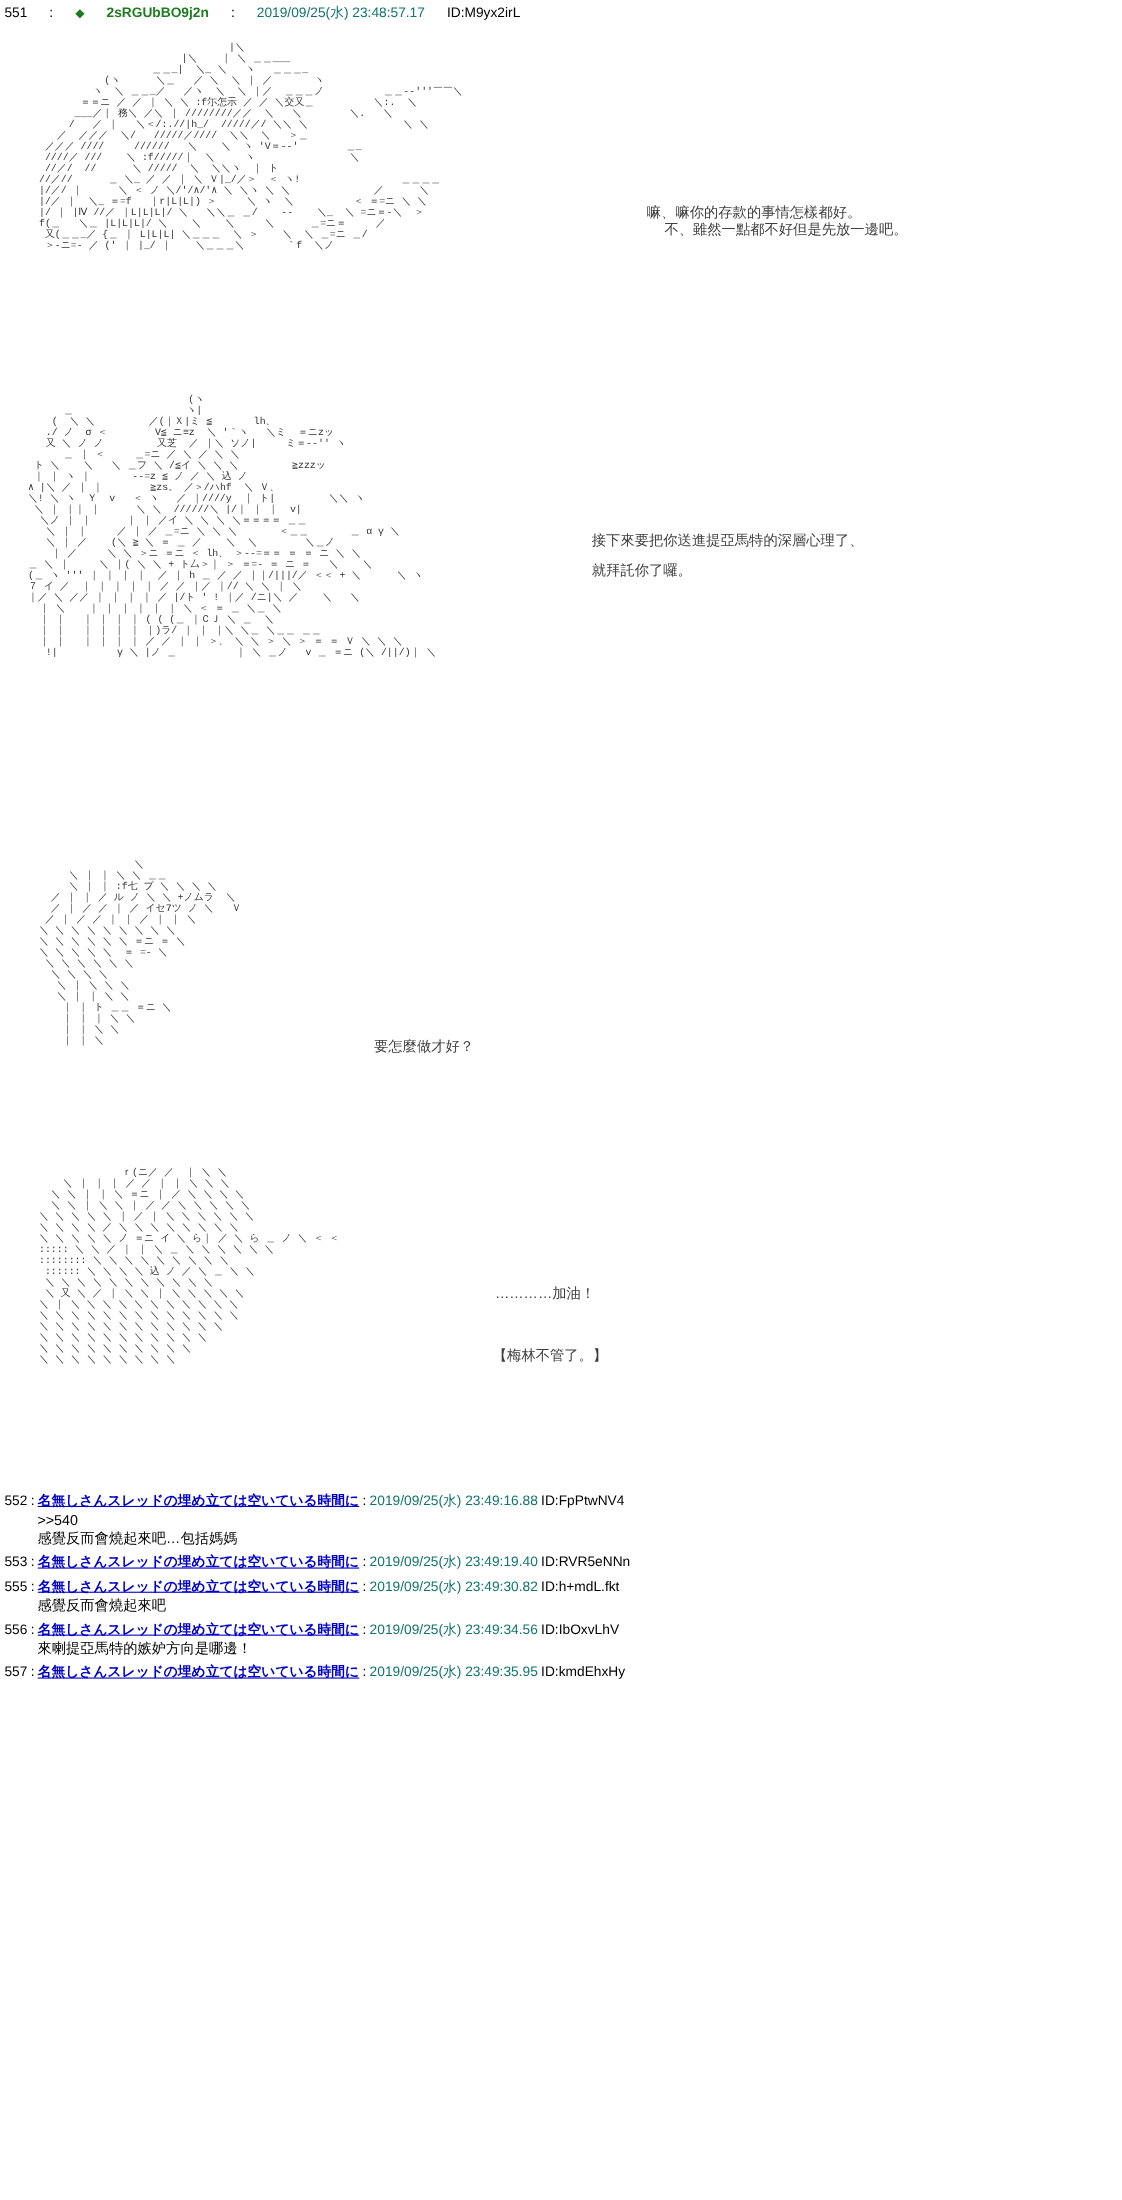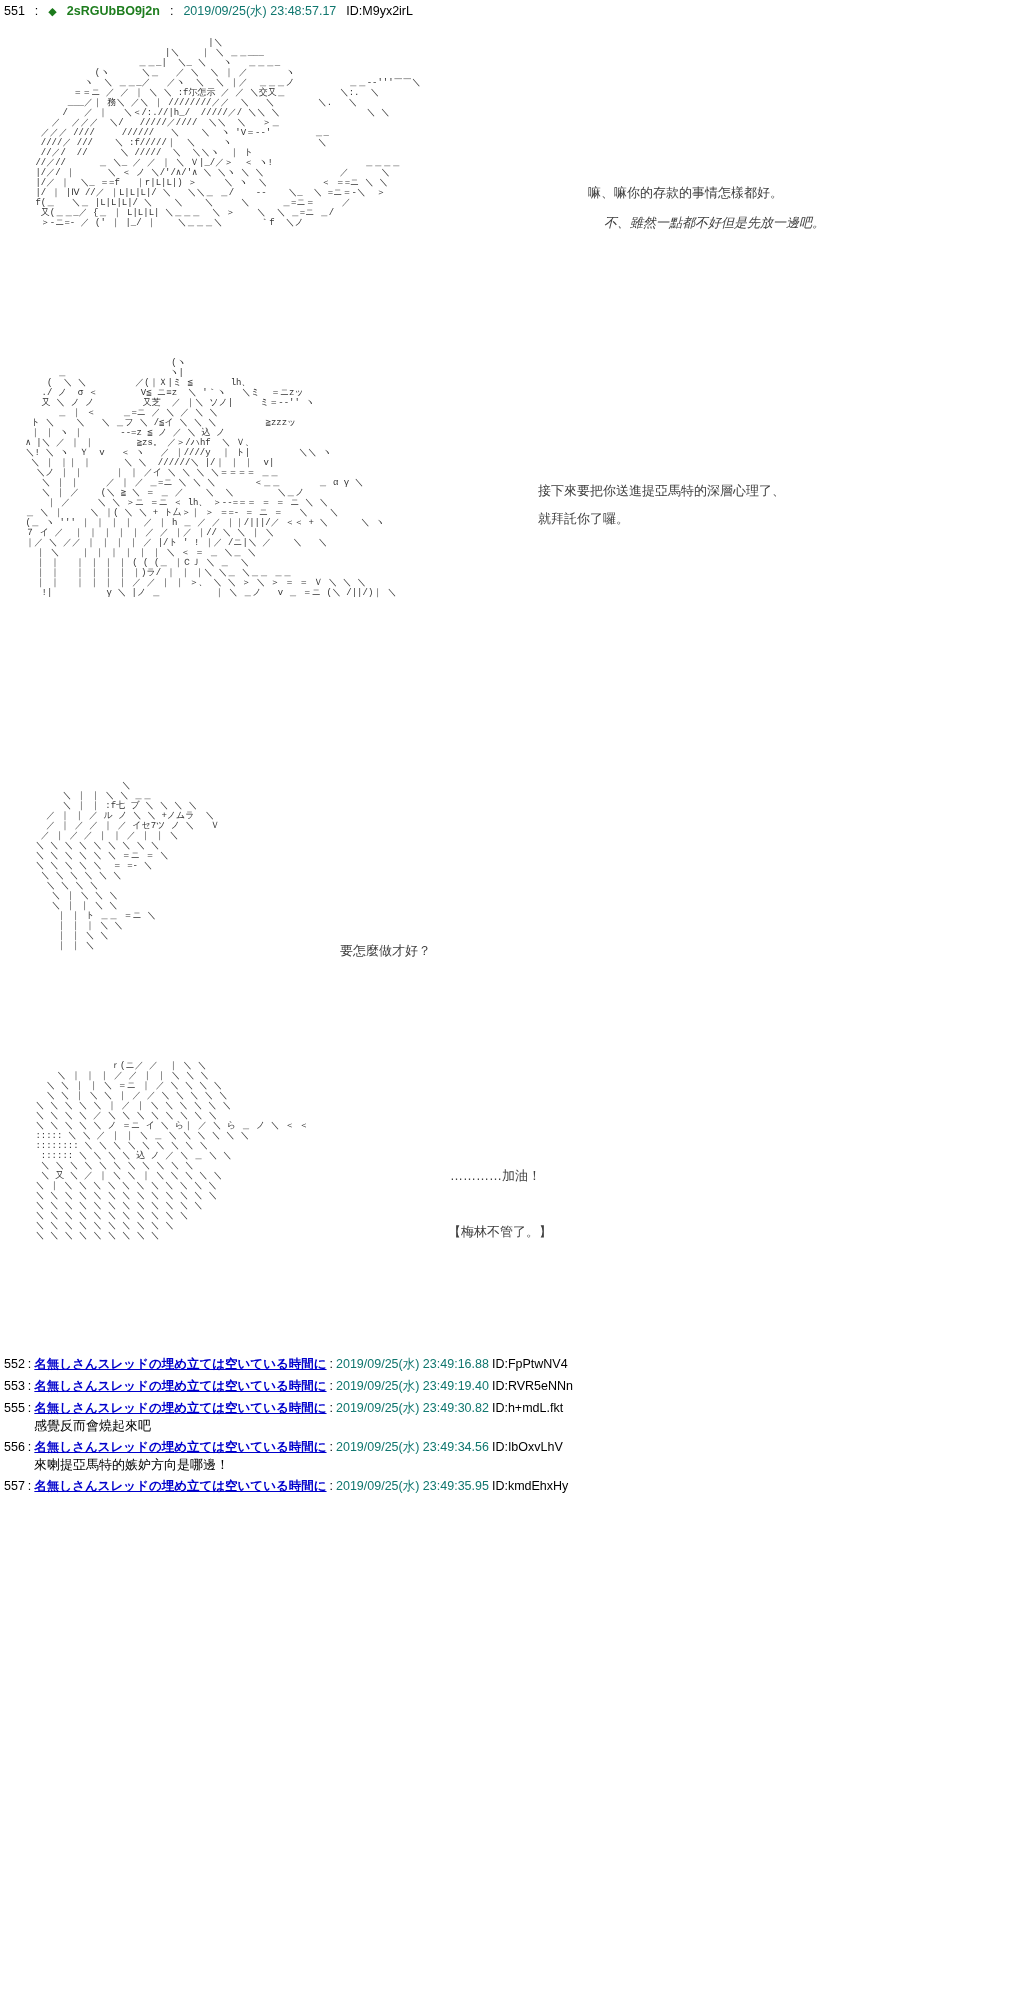--- a/index.html
+++ b/index.html
@@ -17,21 +17,21 @@
     position: relative;
     width: 1020px;
     min-height: 2000px;
     overflow: hidden;
   }
 
   
   .post-head {
     display: flex;
     align-items: baseline;
-    gap: 10px;
+    gap: 20px;
     padding: 3px 16px 0 4px;
     font-size: 12.5px;
     white-space: nowrap;
   }
   .post-num { color: #000; }
   .colon { color: #000; }
   .diamond { color: #1c7a1c; font-size: 11px; }
   .poster-name { color: #1e7d1e; font-weight: bold; }
   .poster-name-link { color: #0000cc; font-weight: bold; text-decoration: underline; }
   .post-date { color: #0f766e; }
@@ -114,21 +114,21 @@
   ////／ ///    ＼ :f/////｜  ＼     ヽ                ＼                                                              
   //／/  //      ＼ /////  ＼  ＼＼ヽ  ｜ ト                                                                           
  //／//      ＿ ＼_ ／ ／ ｜ ＼ Ｖ|_/／＞  ＜ ヽ!                 ＿＿＿＿                                             
  |/／/ ｜      ＼ ＜ ノ ＼/'/∧/'∧ ＼ ＼ヽ ＼ ＼              ／      ＼                                              
  |/／ ｜  ＼_ ＝=f   ｜r|L|L|) ＞     ＼ ヽ  ＼          ＜ ＝=ニ ＼ ＼                                               
  |/ ｜ |Ⅳ //／ ｜L|L|L|/ ＼   ＼＼＿ ＿/    -‐    ＼_  ＼ =ニ＝-＼  ＞                                              
  f(＿   ＼＿ |L|L|L|/ ＼    ＼    ＼     ＼      ＿=ニ＝     ／                                                       
   又(＿＿_／ {＿ ｜ L|L|L| ＼＿＿＿  ＼ ＞    ＼  ＼ ＿=ニ ＿/                                                         
   ＞‐ニ=- ／ (' ｜ |_/ ｜    ＼＿＿＿＼       ｀f  ＼ノ                                                                 </div>
     <div class="speech" style="left:588px;top:160px;">嘛、嘛你的存款的事情怎樣都好。</div>
-    <div class="speech" style="left:604px;top:190px;font-style:italic;">不、雖然一點都不好但是先放一邊吧。</div>
+    <div class="speech" style="left:604px;top:176px;">不、雖然一點都不好但是先放一邊吧。</div>
   </div>
 
   <div class="aa-wrap" style="height:425px;">
     <div class="aa" style="position:absolute;left:20px;top:8px;">                            (ヽ                                                                                       
        ＿                   ヽ|                                                                                       
      (  ＼ ＼         ／(｜Ｘ|ミ ≦       lh、                                                                          
     ./ ノ  σ ＜        V≦ ニ≡z  ＼ '｀ヽ   ＼ミ  ＝ニzッ                                                              
     又 ＼ ノ ノ         又芝  ／ ｜＼ ソノ|     ミ＝-‐'' ヽ                                                             
        ＿ ｜ ＜     ＿=ニ ／ ＼ ／ ＼ ＼                                                                               
   ト ＼    ＼   ＼ ＿フ ＼ /≦イ ＼ ＼ ＼         ≧zzzッ                                                              
@@ -201,20 +201,24 @@
 
     <div class="reply">
       <div class="reply-head">
         <span class="post-num">552</span>
         <span class="sep">:</span>
         <a class="poster-name-link" href="#">名無しさんスレッドの埋め立ては空いている時間に</a>
         <span class="sep">:</span>
         <span class="post-date">2019/09/25(水) 23:49:16.88</span>
         <span class="post-id">ID:FpPtwNV4</span>
       </div>
+      <div class="reply-body">
+        <div class="quote">&gt;&gt;540</div>
+        <div>感覺反而會燒起來吧…包括媽媽</div>
+      </div>
     </div>
 
     <div class="reply">
       <div class="reply-head">
         <span class="post-num">553</span>
         <span class="sep">:</span>
         <a class="poster-name-link" href="#">名無しさんスレッドの埋め立ては空いている時間に</a>
         <span class="sep">:</span>
         <span class="post-date">2019/09/25(水) 23:49:19.40</span>
         <span class="post-id">ID:RVR5eNNn</span>

